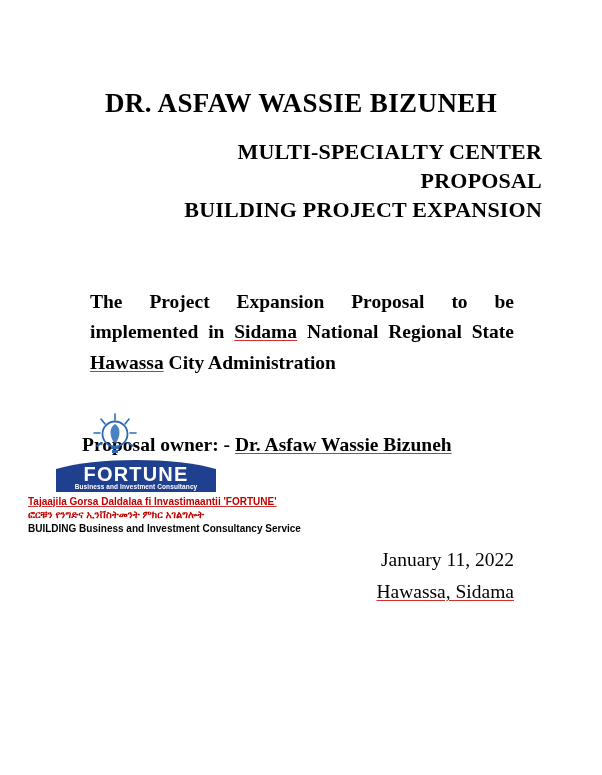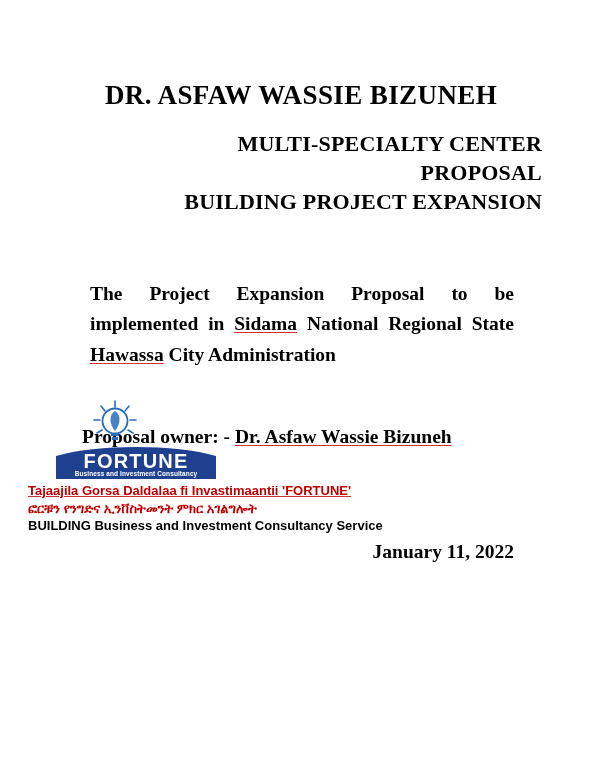--- a/index.html
+++ b/index.html
@@ -13,21 +13,21 @@
     font-family: "Liberation Serif", serif;
     color: #000000;
     position: relative;
     overflow: hidden;
   }
   .page {
     position: relative;
     width: 602px;
     height: 543px;
     box-sizing: border-box;
-    padding: 8px 60px;
+    padding: 16px 60px;
   }
 
   
   .main-title {
     margin: 0;
     padding-top: 72px;
     text-align: center;
     font-size: 27px;
     font-weight: bold;
     letter-spacing: 0.4px;
@@ -74,21 +74,21 @@
     font-weight: bold;
   }
 
   
   .date-block {
     margin: 0;
     padding-top: 88px;
     padding-right: 28px;
     text-align: right;
     font-size: 19.5px;
-    font-weight: bold;
+    font-weight: normal;
     line-height: 1.65;
   }
   .date-line { display: block; }
 
   
   .footer {
     position: absolute;
     left: 28px;
     bottom: 8px;
     width: 300px;
@@ -125,21 +125,21 @@
     font-size: 6.5px;
     font-weight: bold;
     letter-spacing: 0.1px;
     text-align: center;
     line-height: 11px;
   }
 
   .footer-text {
     margin-top: 4px;
     font-family: "Liberation Sans", sans-serif;
-    font-size: 13px;
+    font-size: 10px;
     font-weight: bold;
     line-height: 1.35;
     color: #000000;
   }
   .footer-text .red {
     color: #c00000;
   }
   .footer-line { display: block; white-space: nowrap; }
   .footer-line.ul {
     text-decoration: underline;
@@ -159,20 +159,21 @@
     <span class="subtitle-line">PROPOSAL</span>
     <span class="subtitle-line">BUILDING PROJECT EXPANSION</span>
   </div>
 
   <p class="intro-para"><span>The  Project  Expansion  Proposal  to  be  implemented  in </span><span class="spell">Sidama</span><span> National Regional State </span><span class="spell">Hawassa</span><span> City Administration</span></p>
 
   <p class="owner-line"><span>Proposal owner: - </span><span class="spell">Dr. Asfaw Wassie Bizuneh</span></p>
 
   <div class="date-block">
     <span class="date-line">January 11, 2022</span>
+    <span class="date-line spell">Hawassa, Sidama</span>
   </div>
 
   <div class="footer">
 
     <div class="logo-wrap">
       <svg class="logo-bulb" viewBox="0 0 50 48">
         <g stroke="#2b6cb8" stroke-width="1.6" fill="none" stroke-linecap="round">
           <line x1="25" y1="1" x2="25" y2="7"></line>
           <line x1="11" y1="6" x2="15" y2="11"></line>
           <line x1="39" y1="6" x2="35" y2="11"></line>

